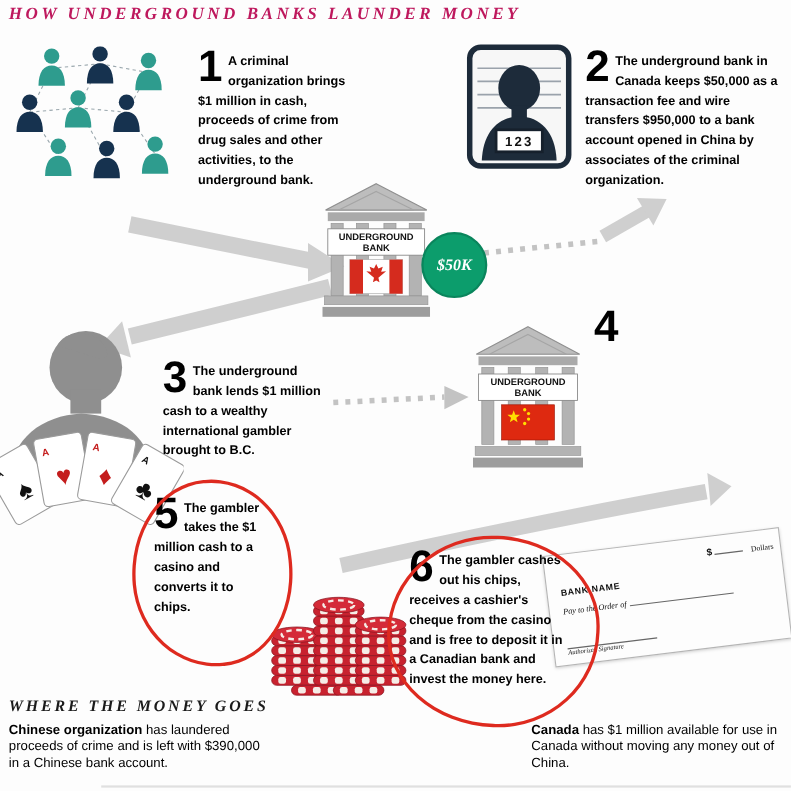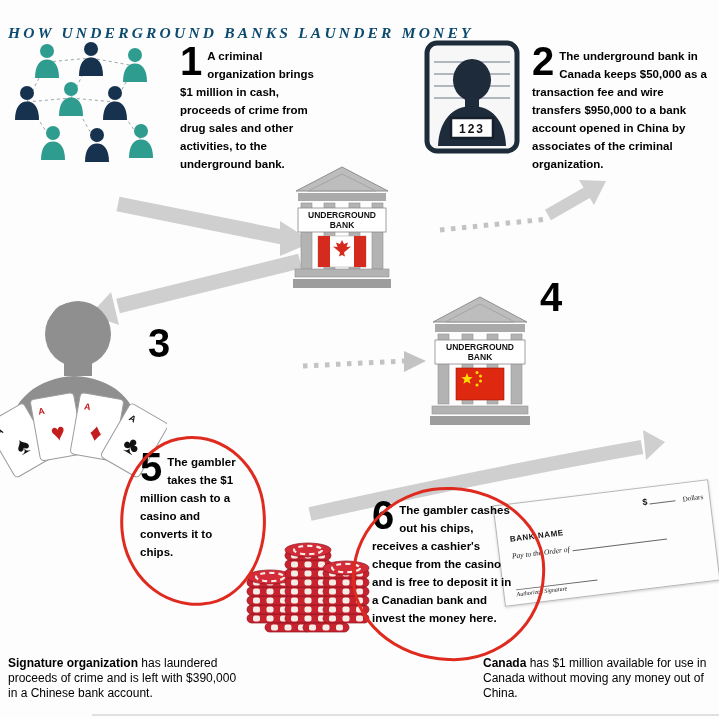--- a/index.html
+++ b/index.html
@@ -2,21 +2,21 @@
 <html><head>
 <meta charset="utf-8">
 <style>
   html,body{margin:0;padding:0;background:#ffffff;}
   .canvas{position:relative;width:719px;height:719px;background:#fdfdfd;overflow:hidden;
           font-family:"Liberation Sans",sans-serif;color:#111;}
   .arrows{position:absolute;left:0;top:0;z-index:1;}
   .icon{position:absolute;z-index:2;}
   .main-title{position:absolute;left:8px;top:4px;z-index:3;
       font-family:"Liberation Serif",serif;font-style:italic;font-weight:bold;
-      font-size:15.5px;letter-spacing:3.2px;color:#0c4a6e;white-space:nowrap;margin-top:20px;}
+      font-size:15.5px;letter-spacing:3.2px;color:#be185d;white-space:nowrap;}
   .step{position:absolute;z-index:3;}
   .step-num{float:left;font-size:40px;font-weight:bold;line-height:31px;margin-right:6px;color:#000;letter-spacing:-1px;}
   .step-text{font-size:11.5px;font-weight:bold;line-height:1.24;color:#000;}
   .fee-badge{position:absolute;left:383px;top:211px;width:56px;height:56px;border-radius:50%;
       background:#0c9d6c;border:2px solid #0a855c;color:#fff;display:flex;align-items:center;justify-content:center;
       font-family:"Liberation Serif",serif;font-style:italic;font-weight:bold;font-size:14.5px;z-index:3;}
   .red-oval{position:absolute;border:3px solid #de2a1f;background:transparent;z-index:4;
       border-radius:50% 50% 48% 52% / 53% 47% 52% 48%;}
   .oval-5{left:120px;top:436px;width:140px;height:164px;transform:rotate(-5deg);}
   .oval-6{left:352px;top:487px;width:187px;height:168px;transform:rotate(2deg);}
@@ -141,20 +141,21 @@
     <g>
       <rect x="25" y="70" width="48" height="31" fill="#ffffff" stroke="#aaaaaa" stroke-width="0.6"></rect>
       <rect x="25" y="70" width="12" height="31" fill="#d52b1e"></rect>
       <rect x="61" y="70" width="12" height="31" fill="#d52b1e"></rect>
       <path fill="#d52b1e" d="M49,74 l2,4 4,-1.5 -1.5,4.5 4.5,-0.5 -7,6 1,4 -3,-1.5 -3,1.5 1,-4 -7,-6 4.5,0.5 -1.5,-4.5 4,1.5 z"></path>
     </g>
     <rect x="2" y="103" width="94" height="8" fill="#b3b3b3" stroke="#939393" stroke-width="0.6"></rect>
     <rect x="0" y="113" width="98" height="9" fill="#9d9d9d"></rect>
   </svg>
 
+  <div class="fee-badge">$50K</div>
 
   <svg class="icon" style="left:430px;top:296px;" width="100" height="134" viewBox="0 0 100 134">
     <polygon points="50,1 97,26 3,26" fill="#bdbdbd" stroke="#8f8f8f" stroke-width="1"></polygon>
     <polygon points="50,8 85,26 15,26" fill="none" stroke="#a5a5a5" stroke-width="1"></polygon>
     <rect x="5" y="28" width="90" height="8" fill="#aaaaaa"></rect>
     <g fill="#b3b3b3" stroke="#939393" stroke-width="0.6">
       <rect x="8" y="38" width="11" height="70"></rect>
         <rect x="32" y="38" width="11" height="70"></rect>
       <rect x="57" y="38" width="11" height="70"></rect>
         <rect x="81" y="38" width="11" height="70"></rect>
@@ -204,21 +205,21 @@
       <text x="85" y="59" text-anchor="middle" font-size="24" fill="#c41d1d">♦</text>
     </g>
     <g transform="rotate(30 85 160)">
       <rect x="63" y="14" width="44" height="62" rx="4" fill="#ffffff" stroke="#9b9b9b" stroke-width="1"></rect>
       <text x="69" y="30" font-size="9" font-weight="bold" fill="#111">A</text>
       <text x="85" y="59" text-anchor="middle" font-size="24" fill="#111">♣</text>
     </g>
   </svg>
 
   <div class="step" style="left:148px;top:328px;width:152px;">
-    <span class="step-num">3</span>
+    <span class="step-num">3</span><span class="step-text">The underground bank lends $1 million cash to a wealthy international gambler brought to B.C.</span>
   </div>
 
   <div class="step" style="left:140px;top:452px;width:108px;">
     <span class="step-num">5</span><span class="step-text">The gambler takes the $1 million cash to a casino and converts it to chips.</span>
   </div>
   <div class="red-oval oval-5"></div>
 
   <svg class="icon" style="left:243px;top:492px;" width="130" height="142" viewBox="0 0 130 142">
     <defs>
       <g id="chip">
@@ -264,21 +265,22 @@
   <div class="red-oval oval-6"></div>
 
   <div class="cheque">
     <div class="chq-dollar"><span>$</span><span class="chq-dollarrule"></span></div>
     <div class="chq-dollars">Dollars</div>
     <div class="chq-bankname">BANK NAME</div>
     <div class="chq-payline"><span>Pay to the Order of</span><span class="chq-payrule"></span></div>
     <div class="chq-sig">Authorized Signature</div>
   </div>
 
-
-  <div class="footer-col col-1"><span class="lead">Signature organization</span><span> has laundered proceeds of crime and is left with $390,000 in a Chinese bank account.</span></div>
+  <div class="footer-heading">WHERE THE MONEY GOES</div>
+
+  <div class="footer-col col-1"><span class="lead">Chinese organization</span><span> has laundered proceeds of crime and is left with $390,000 in a Chinese bank account.</span></div>
 
 
   <div class="footer-col col-3"><span class="lead">Canada</span><span> has $1 million available for use in Canada without moving any money out of China.</span></div>
 
   <div class="bottom-divider"></div>
 
 </div>
 
 </body></html>

